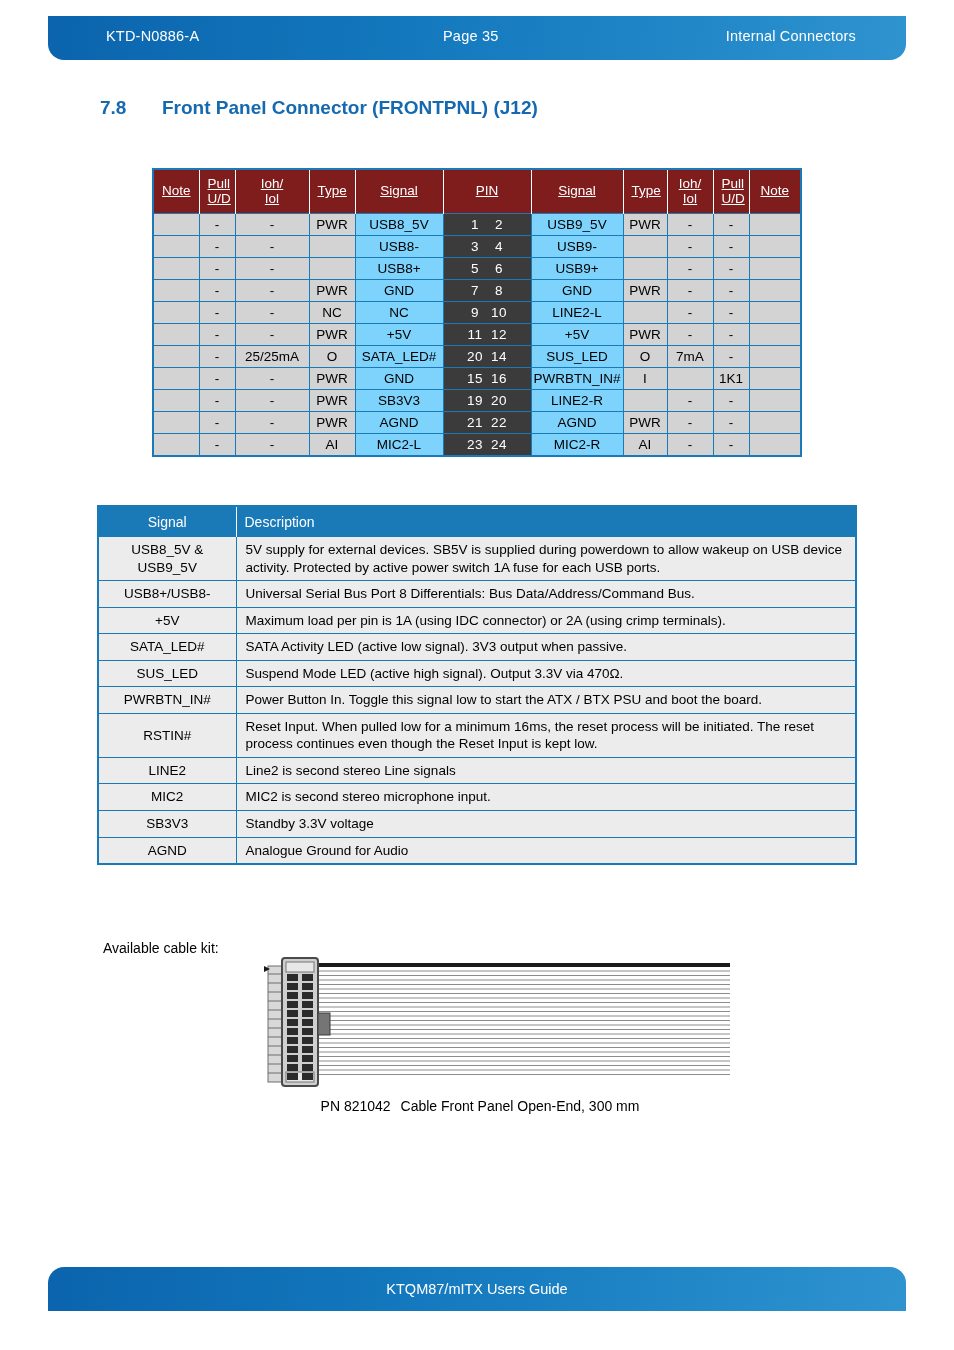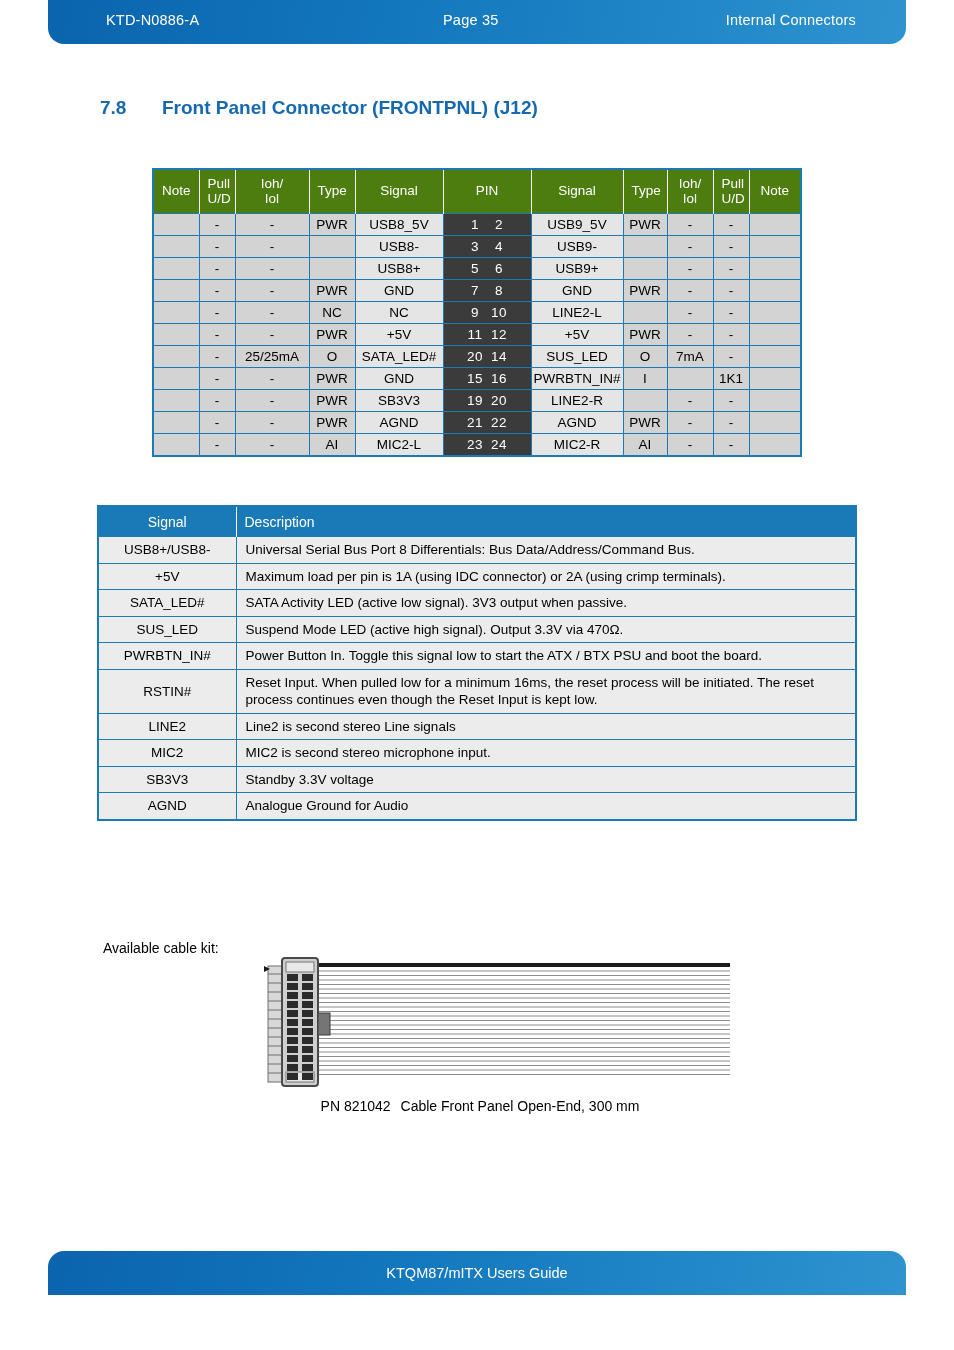--- a/index.html
+++ b/index.html
@@ -18,20 +18,21 @@
 
   
   .page-bar {
     position: absolute;
     left: 48px;
     width: 858px;
     height: 44px;
     background: linear-gradient(100deg, #0b64ad 0%, #1378bd 42%, #2e93cf 100%);
     color: #ffffff;
     overflow: hidden;
+    margin-top: 16px;
   }
   .page-bar.header {
     top: 0;
     border-bottom-left-radius: 16px;
     border-bottom-right-radius: 16px;
   }
   .page-bar.footer {
     top: 1251px;
     height: 44px;
     border-top-left-radius: 16px;
@@ -85,45 +86,46 @@
     left: 152px;
     width: 648px;
   }
   table.pin-table {
     border-collapse: collapse;
     table-layout: fixed;
     width: 648px;
     border: 2px solid #1a7ab8;
   }
   table.pin-table th {
-    background: #4d7c0f;
+    background: #7f1d1d;
     color: #ffffff;
     font-weight: normal;
     font-size: 13.5px;
     line-height: 1.08;
     padding: 3px 8px;
     height: 37px;
     border-left: 1px solid #ffffff;
     border-right: 1px solid #ffffff;
     text-align: center;
     vertical-align: middle;
+    text-decoration: underline;
   }
   table.pin-table th.first { border-left: none; }
   table.pin-table th.last  { border-right: none; }
   table.pin-table td {
     height: 21px;
     font-size: 13.5px;
     text-align: center;
     vertical-align: middle;
     border: 1px solid #1a7ab8;
     padding: 0;
     white-space: nowrap;
   }
   td.c-note, td.c-pull, td.c-ioh, td.c-type { background: #d3d3d3; }
-  td.c-signal { background: #e5e5e5; }
+  td.c-signal { background: #7dd3fc; }
   td.c-pin {
     background: #3b3b3b;
     color: #ffffff;
     border-left: none;
     border-right: none;
     border-top: none;
     border-bottom: none;
     font-size: 13.5px;
     letter-spacing: .5px;
   }
@@ -400,20 +402,24 @@
         <col>
       </colgroup>
     <thead>
       <tr>
         <th class="sig">Signal</th>
         <th class="desc">Description</th>
       </tr>
     </thead>
     <tbody id="desc-body">
         <tr>
+          <td class="sig">USB8_5V &amp;<br>USB9_5V</td>
+          <td class="desc">5V supply for external devices.  SB5V is supplied during powerdown to allow wakeup on USB device activity. Protected by active power switch 1A fuse for each USB ports.</td>
+        </tr>
+        <tr>
           <td class="sig">USB8+/USB8-</td>
           <td class="desc">Universal Serial Bus Port 8 Differentials: Bus Data/Address/Command Bus.</td>
         </tr>
         <tr>
           <td class="sig">+5V</td>
           <td class="desc">Maximum load per pin is 1A (using IDC connector) or 2A (using crimp terminals).</td>
         </tr>
         <tr>
           <td class="sig">SATA_LED#</td>
           <td class="desc">SATA Activity LED (active low signal). 3V3 output when passive.</td>

